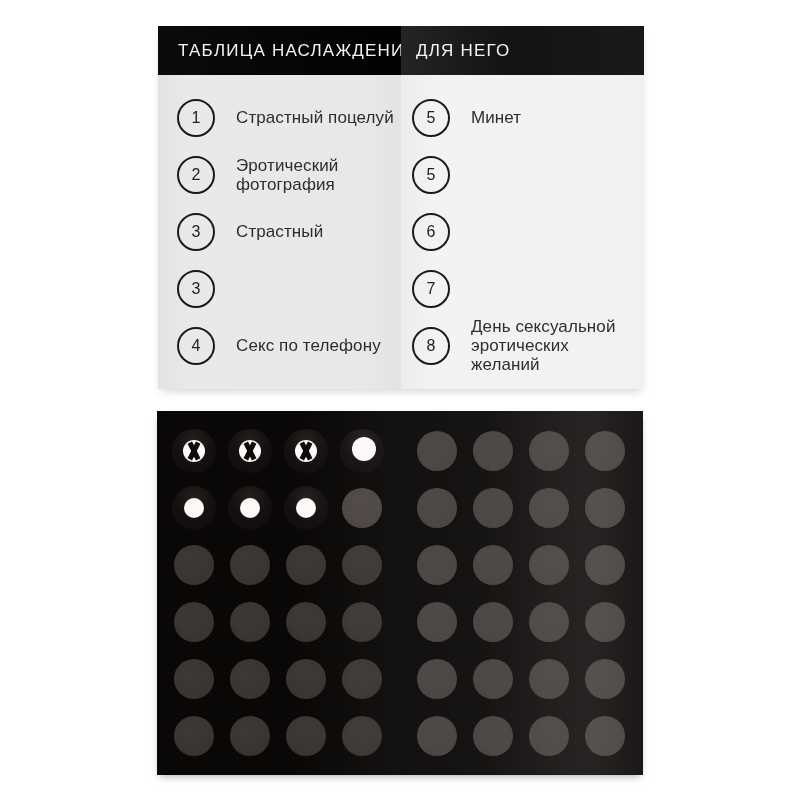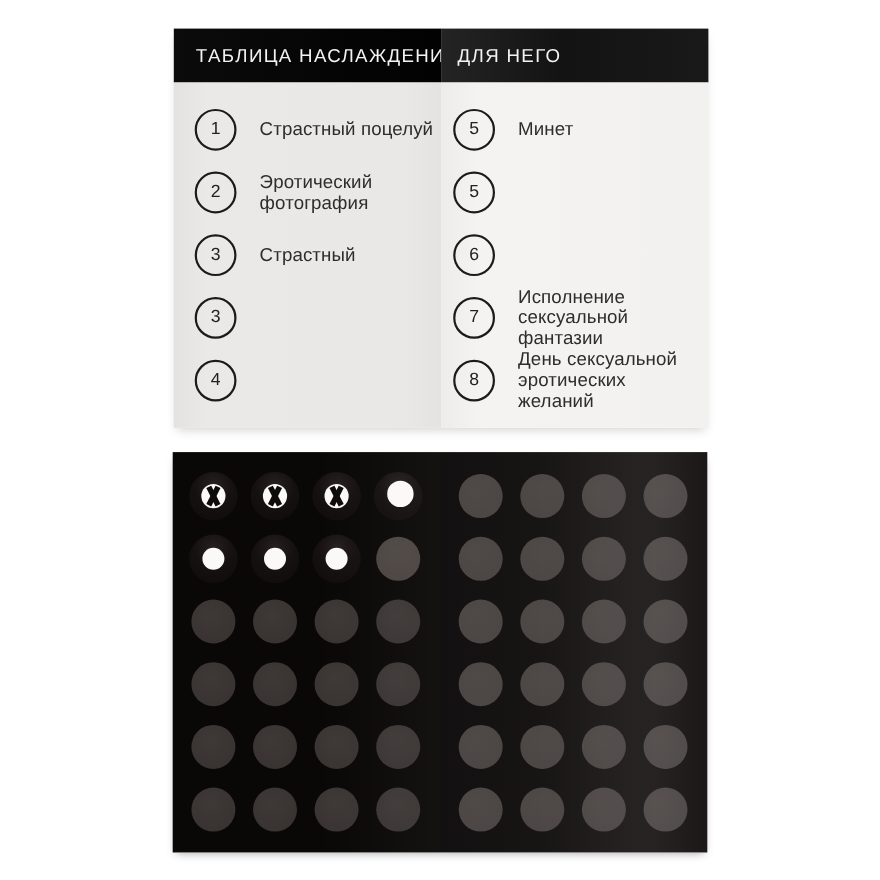--- a/index.html
+++ b/index.html
@@ -122,39 +122,37 @@
         </div>
         <div class="item">
           <span class="num">3</span>
           <span class="label">Страстный</span>
         </div>
         <div class="item">
           <span class="num">3</span>
         </div>
         <div class="item">
           <span class="num">4</span>
+          <span class="label">Секс по телефону</span>
         </div>
       </div>
 
       <div class="col col-r">
         <div class="item">
           <span class="num">5</span>
           <span class="label">Минет</span>
         </div>
         <div class="item">
           <span class="num">5</span>
         </div>
         <div class="item">
           <span class="num">6</span>
         </div>
         <div class="item">
           <span class="num">7</span>
-          <span class="label">Исполнение
-сексуальной
-фантазии</span>
         </div>
         <div class="item">
           <span class="num">8</span>
           <span class="label">День сексуальной
 эротических
 желаний</span>
         </div>
       </div>
 
     </div>

